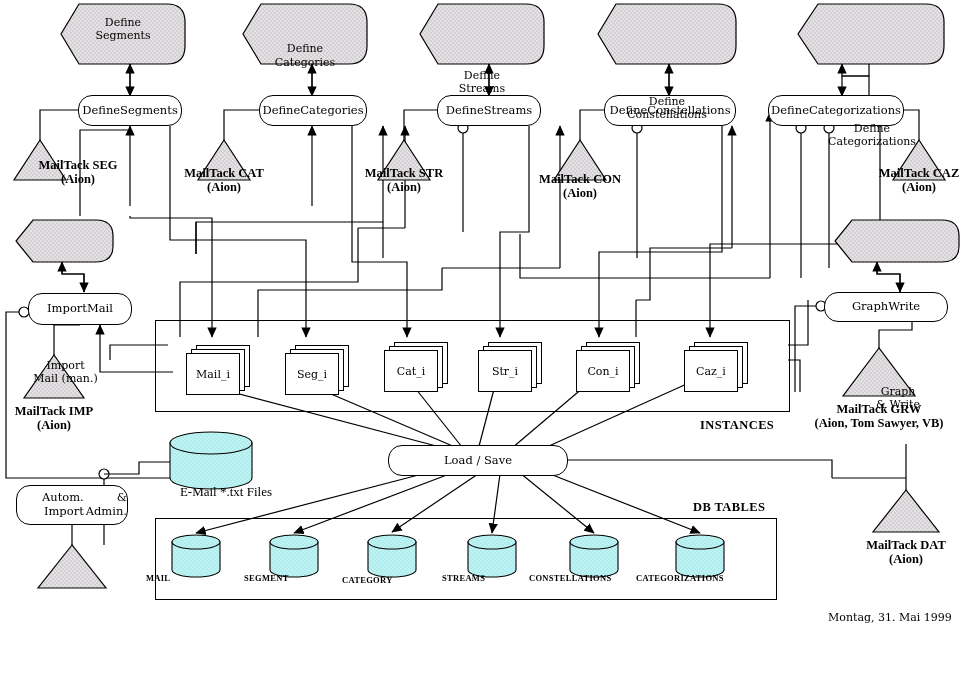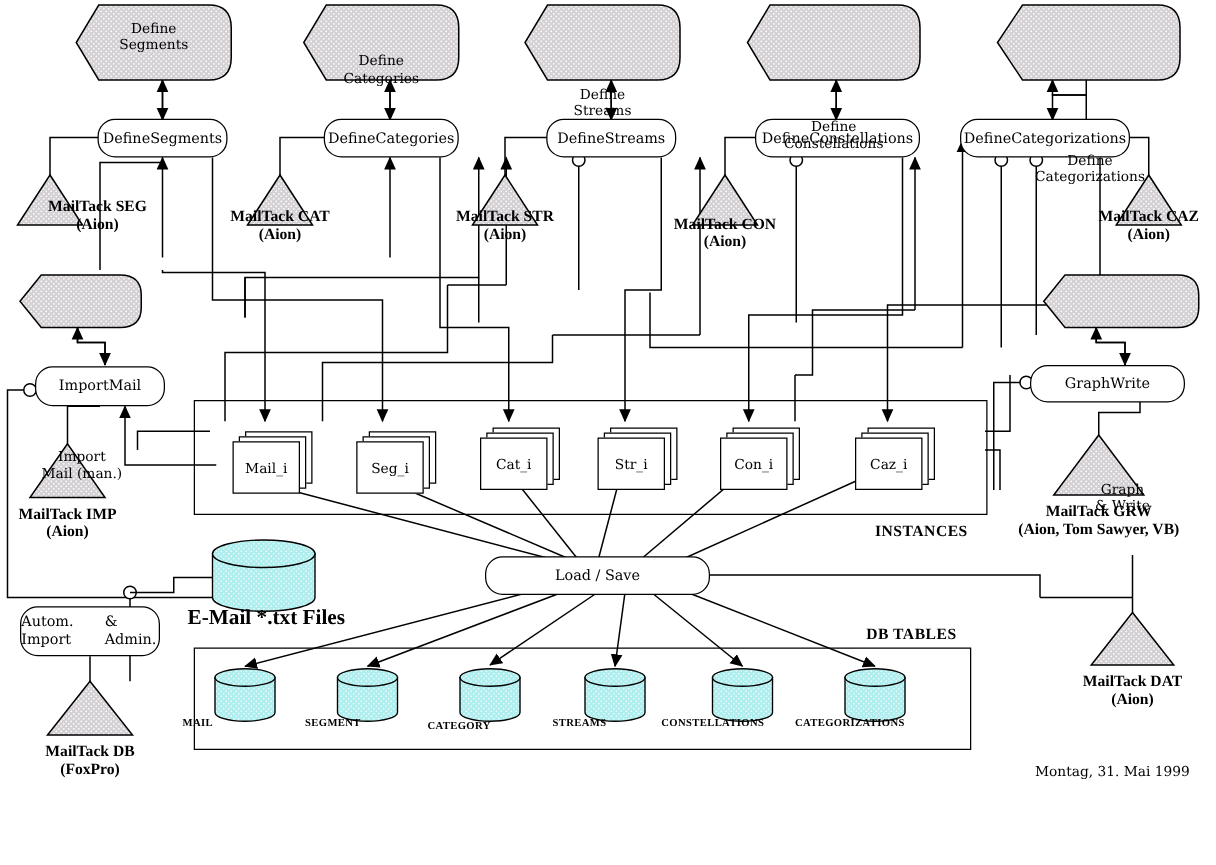--- a/index.html
+++ b/index.html
@@ -11,21 +11,21 @@
   }
   #canvas{position:absolute;left:0;top:0;width:973px;height:692px;}
   svg#wires{position:absolute;left:0;top:0;width:973px;height:692px;pointer-events:none;}
 
   .node{position:absolute;box-sizing:border-box;}
   .hex-label{position:relative;z-index:2;width:100%;text-align:center;line-height:1.2;font-size:11px;}
 
   
   .proc{
     background:#fff;border:1px solid #000;border-radius:14px;
-    display:flex;align-items:center;justify-content:center;text-align:left;
+    display:flex;align-items:center;justify-content:center;text-align:right;
     font-size:11.5px;line-height:1.2;color:#000;
   }
 
   
   .inst{position:absolute;}
   .inst .back{position:absolute;left:10px;top:-8px;width:52px;height:40px;background:#fff;border:1px solid #000;}
   .inst .mid{position:absolute;left:5px;top:-4px;width:52px;height:40px;background:#fff;border:1px solid #000;}
   .inst .front{position:absolute;left:0;top:0;width:52px;height:40px;background:#fff;border:1px solid #000;
     display:flex;align-items:center;justify-content:center;font-size:11px;}
 
@@ -37,21 +37,21 @@
   .complabel{
     position:absolute;text-align:center;font-family:"Liberation Serif",serif;
     font-weight:bold;font-size:12.5px;line-height:1.15;white-space:nowrap;
   }
   .cyl-label{
     position:absolute;font-family:"Liberation Serif",serif;
     font-weight:bold;font-size:8.5px;letter-spacing:0.3px;white-space:nowrap;
   }
   .bigcyl-label{
     position:absolute;text-align:right;font-family:"Liberation Serif",serif;
-    font-weight:bold;font-size:17px;white-space:nowrap;
+    font-weight:normal;font-size:13px;white-space:nowrap;
   }
   .datestamp{
     position:absolute;font-family:"DejaVu Serif",serif;font-size:11px;white-space:nowrap;
   }
 </style>
 </head>
 <body>
 
 <div id="canvas">
 
@@ -324,24 +324,20 @@
     <div>(Aion)</div>
   </div>
   <div class="complabel" style="left:774px;top:402px;width:210px;">
     <div>MailTack GRW</div>
     <div>(Aion, Tom Sawyer, VB)</div>
   </div>
   <div class="complabel" style="left:846px;top:538px;width:120px;">
     <div>MailTack DAT</div>
     <div>(Aion)</div>
   </div>
-  <div class="complabel" style="left:12px;top:594px;width:120px;">
-    <div>MailTack DB</div>
-    <div>(FoxPro)</div>
-  </div>
 
   <div class="panel" style="left:155px;top:320px;width:633px;height:90px;"></div>
   <div class="panel-label" style="left:700px;top:418px;">INSTANCES</div>
 
   <div class="inst" style="left:186px;top:353px;">
     <div class="back"></div>
     <div class="mid"></div>
     <div class="front">
       <span>Mail_i</span>
     </div>

